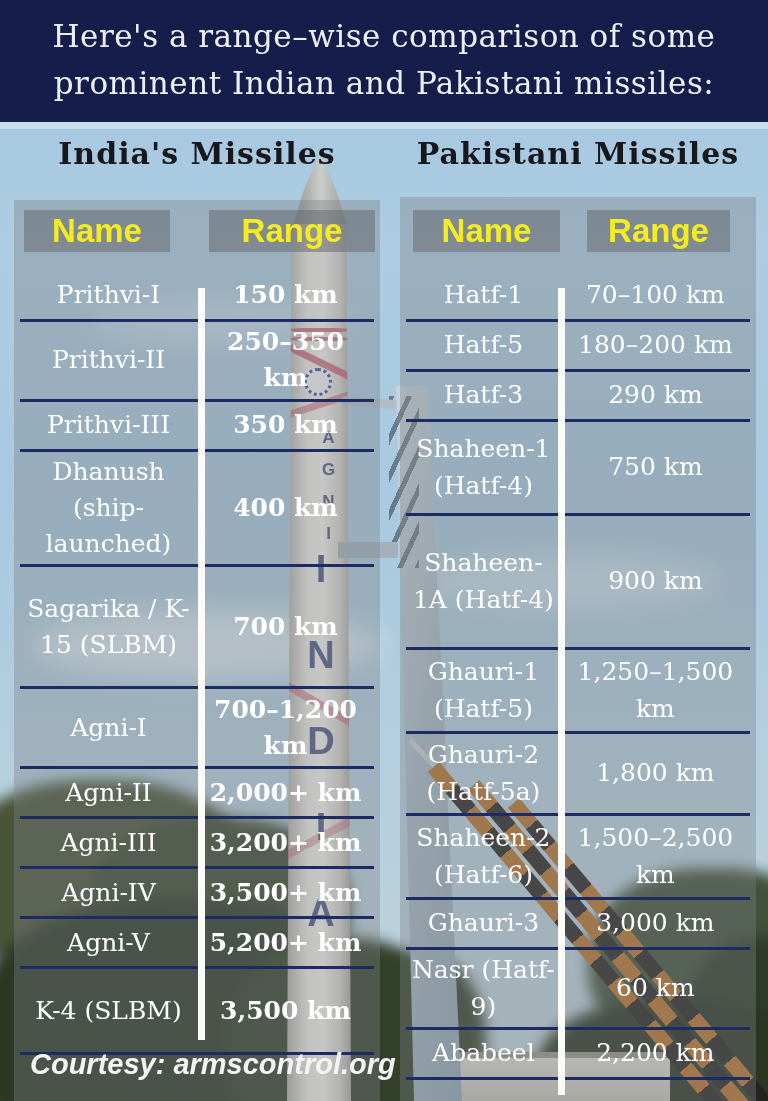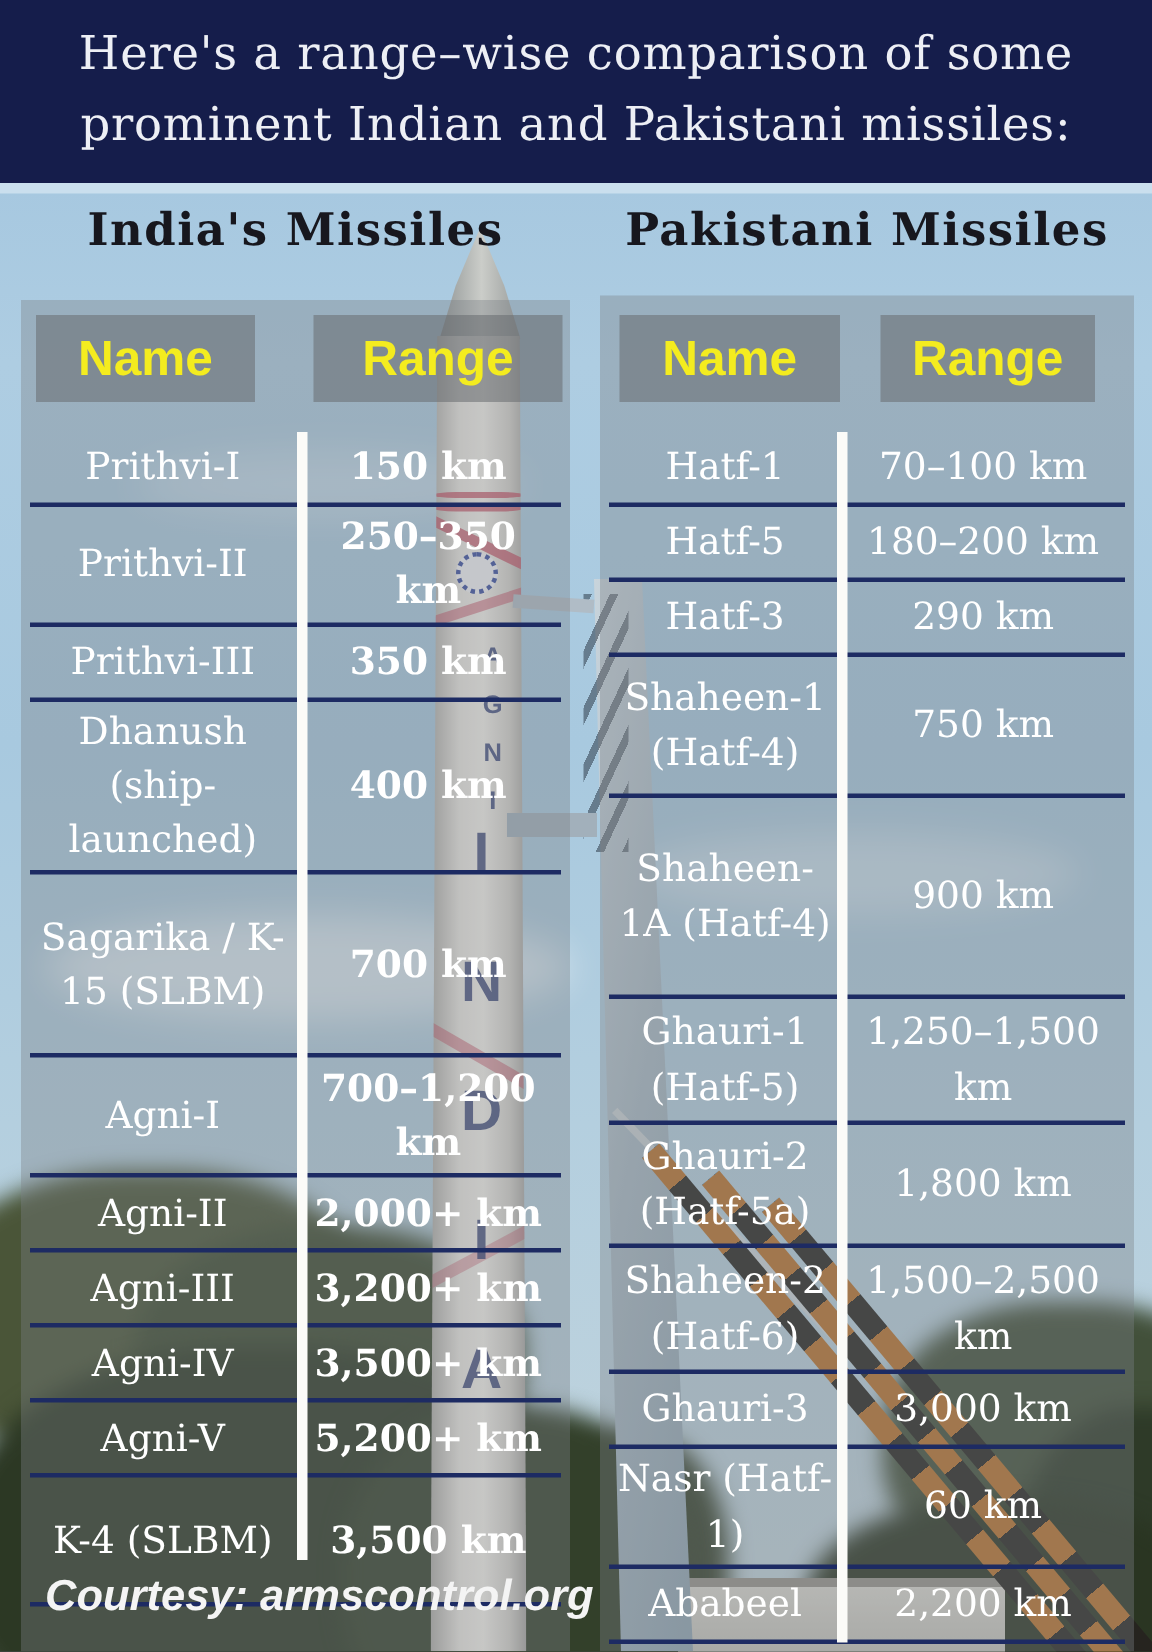--- a/index.html
+++ b/index.html
@@ -72,21 +72,21 @@
   .col-title.india{left:14px;width:366px;}
   .col-title.pk{left:400px;width:356px;}
 
   
   .panel{position:absolute;background:rgba(124,129,134,.38);}
   .panel-india{left:14px;top:200px;width:366px;height:901px;}
   .panel-pk{left:400px;top:197px;width:356px;height:904px;}
   .hdr-row{display:flex;justify-content:space-between;}
   .panel-india .hdr-row{margin:10px 5px 0 10px;}
   .panel-pk .hdr-row{margin:13px 26px 0 13px;}
-  .hdr-box{height:58px;display:flex;align-items:center;justify-content:center;
+  .hdr-box{height:42px;display:flex;align-items:center;justify-content:center;
         background:rgba(104,107,111,.55);
         font-family:"Liberation Sans",sans-serif;font-weight:bold;font-size:33px;color:#f4ec1f;}
   .panel-india .hdr-box.b1{width:146px;} .panel-india .hdr-box.b2{width:166px;}
   .panel-pk .hdr-box.b1{width:147px;}   .panel-pk .hdr-box.b2{width:143px;}
 
   .tbl{margin:20px 6px 0 6px;}
   .row{display:flex;border-bottom:3px solid #1d2b63;min-height:50px;box-sizing:border-box;}
   .cell{display:flex;align-items:center;justify-content:center;text-align:center;
         font-size:25px;line-height:1.45;color:#ffffff;padding:2px 4px;box-sizing:border-box;}
   .panel-india .cell-name{width:50%;} .panel-india .cell-range{width:50%;font-weight:bold;}
@@ -250,21 +250,21 @@
         </div>
         <div class="row">
           <div class="cell cell-name">Shaheen-2 (Hatf-6)</div>
           <div class="cell cell-range">1,500–2,500 km</div>
         </div>
         <div class="row">
           <div class="cell cell-name">Ghauri-3</div>
           <div class="cell cell-range">3,000 km</div>
         </div>
         <div class="row">
-          <div class="cell cell-name">Nasr (Hatf-1)</div>
+          <div class="cell cell-name">Nasr (Hatf-9)</div>
           <div class="cell cell-range">60 km</div>
         </div>
         <div class="row">
           <div class="cell cell-name">Ababeel</div>
           <div class="cell cell-range">2,200 km</div>
         </div>
       </div>
     <div class="vdiv"></div>
   </div>
 

